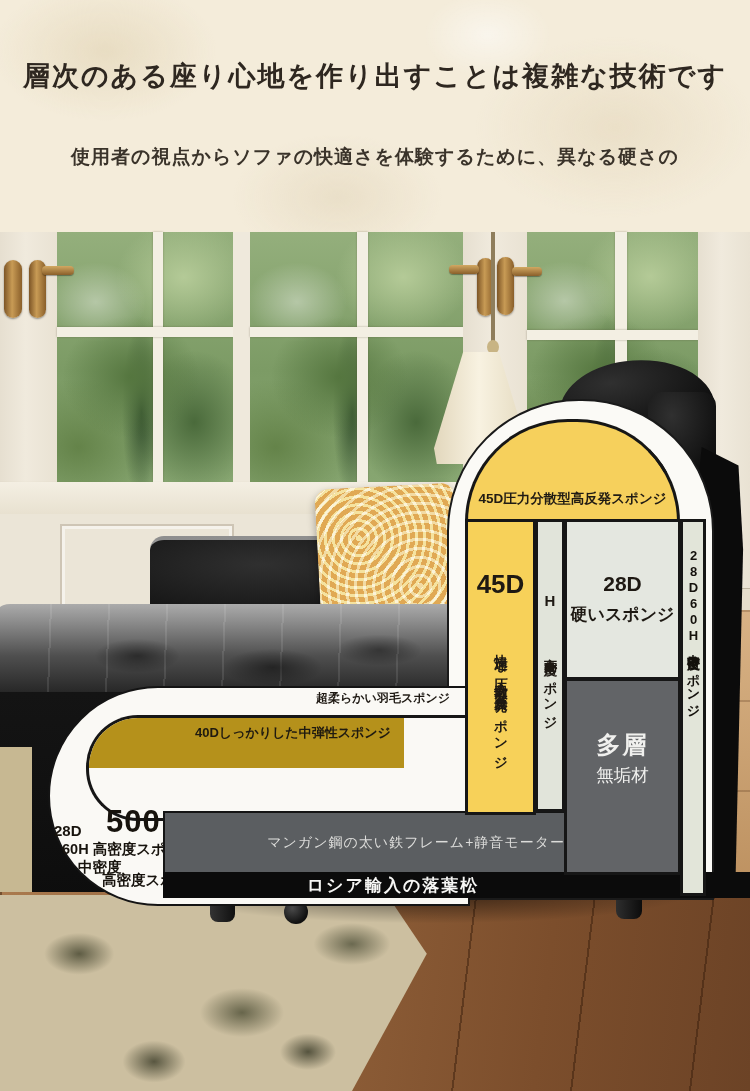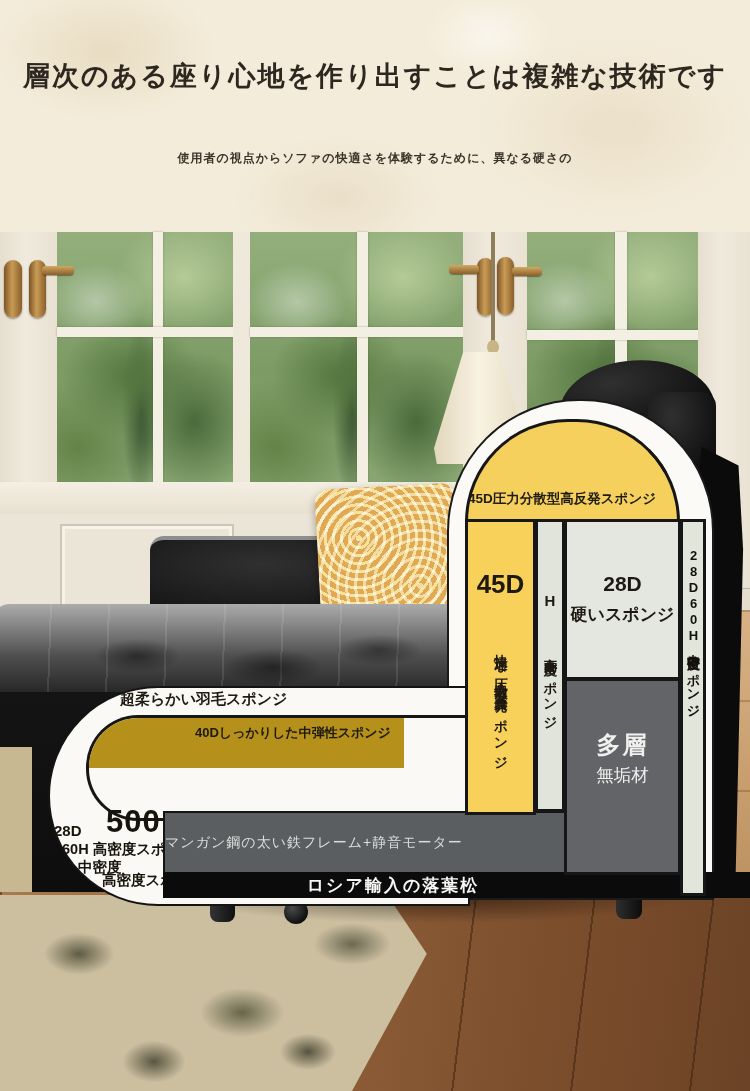--- a/index.html
+++ b/index.html
@@ -9,21 +9,21 @@
   
   #banner{left:0;top:0;width:750px;height:232px;background-color:#F4ECDA;
     background-image:
       radial-gradient(160px 100px at 14% 22%, rgba(205,185,140,.30), transparent 70%),
       radial-gradient(200px 130px at 82% 55%, rgba(208,188,148,.26), transparent 70%),
       radial-gradient(150px 90px at 45% 85%, rgba(198,178,138,.22), transparent 70%),
       radial-gradient(90px 60px at 65% 15%, rgba(255,255,255,.5), transparent 70%);
     border-bottom:1px solid rgba(90,70,40,.25);}
   #page-title{left:0;top:58px;width:750px;text-align:center;font-size:27px;font-weight:bold;
     color:#2E2720;letter-spacing:2px;}
-  #subtitle1{left:0;top:150px;width:750px;text-align:center;font-size:12px;color:#3A332A;
+  #subtitle1{left:0;top:144px;width:750px;text-align:center;font-size:19px;color:#3A332A;
     font-weight:bold;letter-spacing:1px;}
   #subtitle2{left:0;top:168px;width:750px;text-align:center;font-size:13.5px;color:#3A332A;
     font-weight:bold;letter-spacing:1px;}
   
   #photo{left:0;top:232px;width:750px;height:859px;background:linear-gradient(180deg,#EAE3D4,#EDE7D9 60%,#E6DECE);}
   .glass{background:
       radial-gradient(70px 55px at 22% 28%, rgba(255,255,255,.38), transparent 72%),
       radial-gradient(90px 75px at 72% 18%, #B4CA97, transparent 75%),
       radial-gradient(95px 85px at 42% 58%, #55763F, transparent 72%),
       radial-gradient(26px 120px at 48% 72%, #34502E, transparent 75%),
@@ -65,48 +65,48 @@
      radial-gradient(45px 30px at 35% 85%, #585640, transparent 70%),
      radial-gradient(55px 30px at 80% 25%, #6B6950, transparent 70%),
      radial-gradient(40px 26px at 70% 80%, #55533E, transparent 70%);
      clip-path:polygon(0 0,88% 0,97% 30%,80% 100%,0 100%);}
   
   .outline-white{background:#FBFAF6;border:2px solid #1A1A1A;}
   .blk{box-sizing:border-box;border:3px solid #161616;}
   .vtext{writing-mode:vertical-rl;text-orientation:upright;}
   #arch-outer{left:447px;top:399px;width:263px;height:497px;border-radius:132px 132px 0 0;}
   #dome{left:465px;top:419px;width:215px;height:103px;border-radius:108px 108px 0 0;background:#F6D05C;}
-  #dome-label{left:0;bottom:11px;width:100%;font-size:13.5px;font-weight:bold;color:#201B14;}
+  #dome-label{left:0;bottom:11px;width:100%;text-align:center;font-size:13.5px;font-weight:bold;color:#201B14;}
   #col-45d{left:465px;top:519px;width:71px;height:296px;background:#F7D159;text-align:center;color:#1E1913;overflow:hidden;}
   #col-45d .grade{display:block;margin-top:47px;font-size:26px;font-weight:bold;}
   #col-45d .vtext{font-size:13.5px;font-weight:bold;letter-spacing:3px;height:200px;margin-top:4px;}
   #col-60h{left:535px;top:519px;width:30px;height:293px;background:#E1E4DA;text-align:center;color:#1E1913;overflow:hidden;}
   #col-60h .g1{display:block;margin-top:52px;font-size:18px;font-weight:bold;padding-left:24px;}
   #col-60h .g2{display:block;margin-top:-3px;font-size:15px;font-weight:bold;}
   #col-60h .vtext{font-size:13.5px;font-weight:bold;letter-spacing:2px;height:150px;margin-top:2px;}
   #box-28d{left:564px;top:519px;width:117px;height:161px;background:#E4E7E0;text-align:center;color:#1E1913;}
   #box-28d .grade{display:block;margin-top:50px;font-size:21px;font-weight:bold;}
   #box-28d .lbl{display:block;margin-top:7px;font-size:17px;font-weight:bold;white-space:nowrap;}
   #box-wood{left:564px;top:678px;width:117px;height:197px;background:#626467;text-align:center;color:#F0F0EE;}
   #box-wood .t1{display:block;margin-top:48px;font-size:24px;font-weight:bold;letter-spacing:2px;}
   #box-wood .t2{display:block;margin-top:2px;font-size:17.5px;}
   #col-right{left:680px;top:519px;width:26px;height:377px;background:#E2E5D9;display:flex;justify-content:center;}
   #col-right .vtext{font-size:13px;font-weight:bold;letter-spacing:1px;margin-top:26px;color:#14110C;}
   #left-block{left:48px;top:686px;width:418px;height:216px;border-radius:110px 0 0 110px;
      background:#FAF9F5;border:2.5px solid #141414;}
-  #feather-label{left:70px;top:2px;width:330px;text-align:left;font-size:15px;font-weight:bold;color:#1E1913;}
+  #feather-label{left:70px;top:2px;width:330px;text-align:right;font-size:12px;font-weight:bold;color:#1E1913;}
   #band-stack{left:36px;top:27px;width:382px;height:100px;border:3px solid #161616;border-right:none;
      border-radius:52px 0 0 52px;overflow:hidden;}
   #band-yellow{height:44px;background:#EECB52;border-bottom:3px solid #161616;text-align:center;
      font-size:14.5px;font-weight:bold;color:#211C12;line-height:44px;}
   #band-olive{height:50px;background:#B5911B;color:#1F1A10;font-size:13px;font-weight:bold;
      padding:5px 0 0 106px;line-height:19px;box-sizing:border-box;width:315px;}
   .corner-lbl{color:#17130D;font-weight:bold;white-space:nowrap;}
   #frame-band{left:163px;top:811px;width:404px;height:63px;background:#5B5E61;border:2px solid #141414;
-     box-sizing:border-box;display:flex;align-items:center;justify-content:flex-start;}
+     box-sizing:border-box;display:flex;align-items:center;justify-content:flex-end;}
   #frame-band span{font-size:14px;color:#DCDCDA;letter-spacing:1px;}
   #base-band{left:163px;top:872px;width:597px;height:26px;background:#0B0B0B;display:flex;align-items:center;}
   #base-band span{width:460px;text-align:center;font-size:17px;font-weight:bold;color:#F7F7F5;letter-spacing:2px;}
 </style>
 </head>
 <body>
 
 <div id="stage">
 
   <div class="abs" id="banner">

